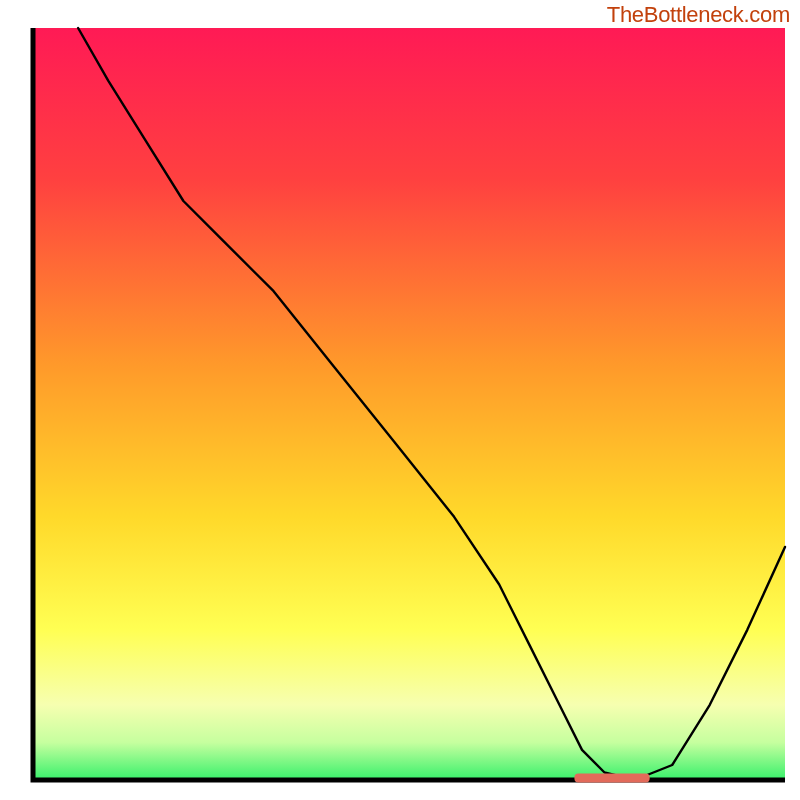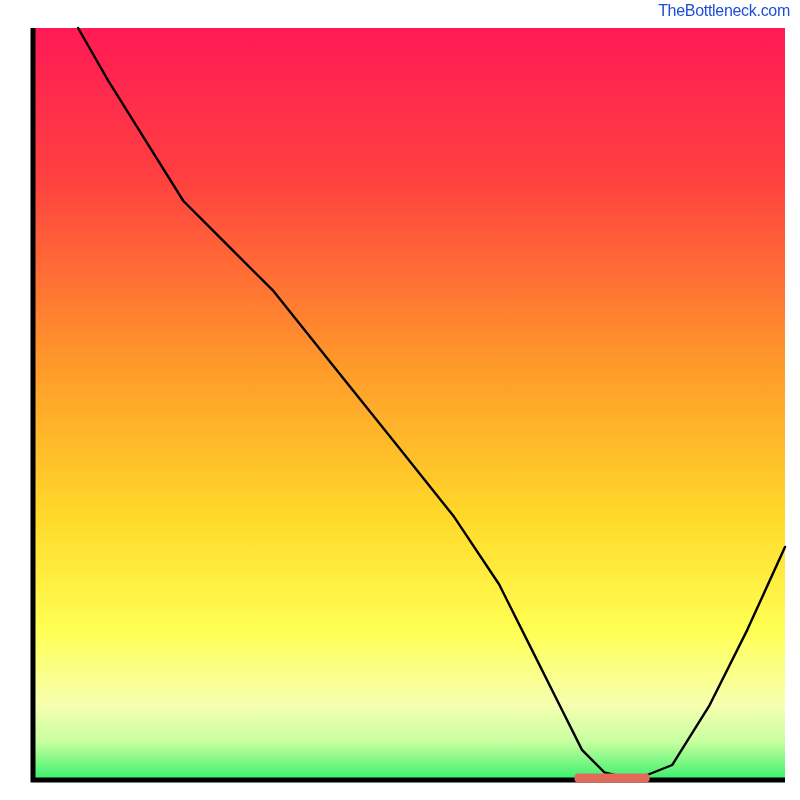--- a/index.html
+++ b/index.html
@@ -8,22 +8,22 @@
     width: 800px;
     height: 800px;
     background: #ffffff;
     font-family: Arial, Helvetica, sans-serif;
     position: relative;
   }
   .watermark {
     position: absolute;
     top: 2px;
     right: 10px;
-    color: #1d4ed8;
-    font-size: 16px;
+    color: #c2410c;
+    font-size: 22px;
     font-weight: 500;
     letter-spacing: -0.3px;
     z-index: 10;
   }
   .chart-wrap {
     position: absolute;
     left: 0;
     top: 0;
     width: 800px;
     height: 800px;

